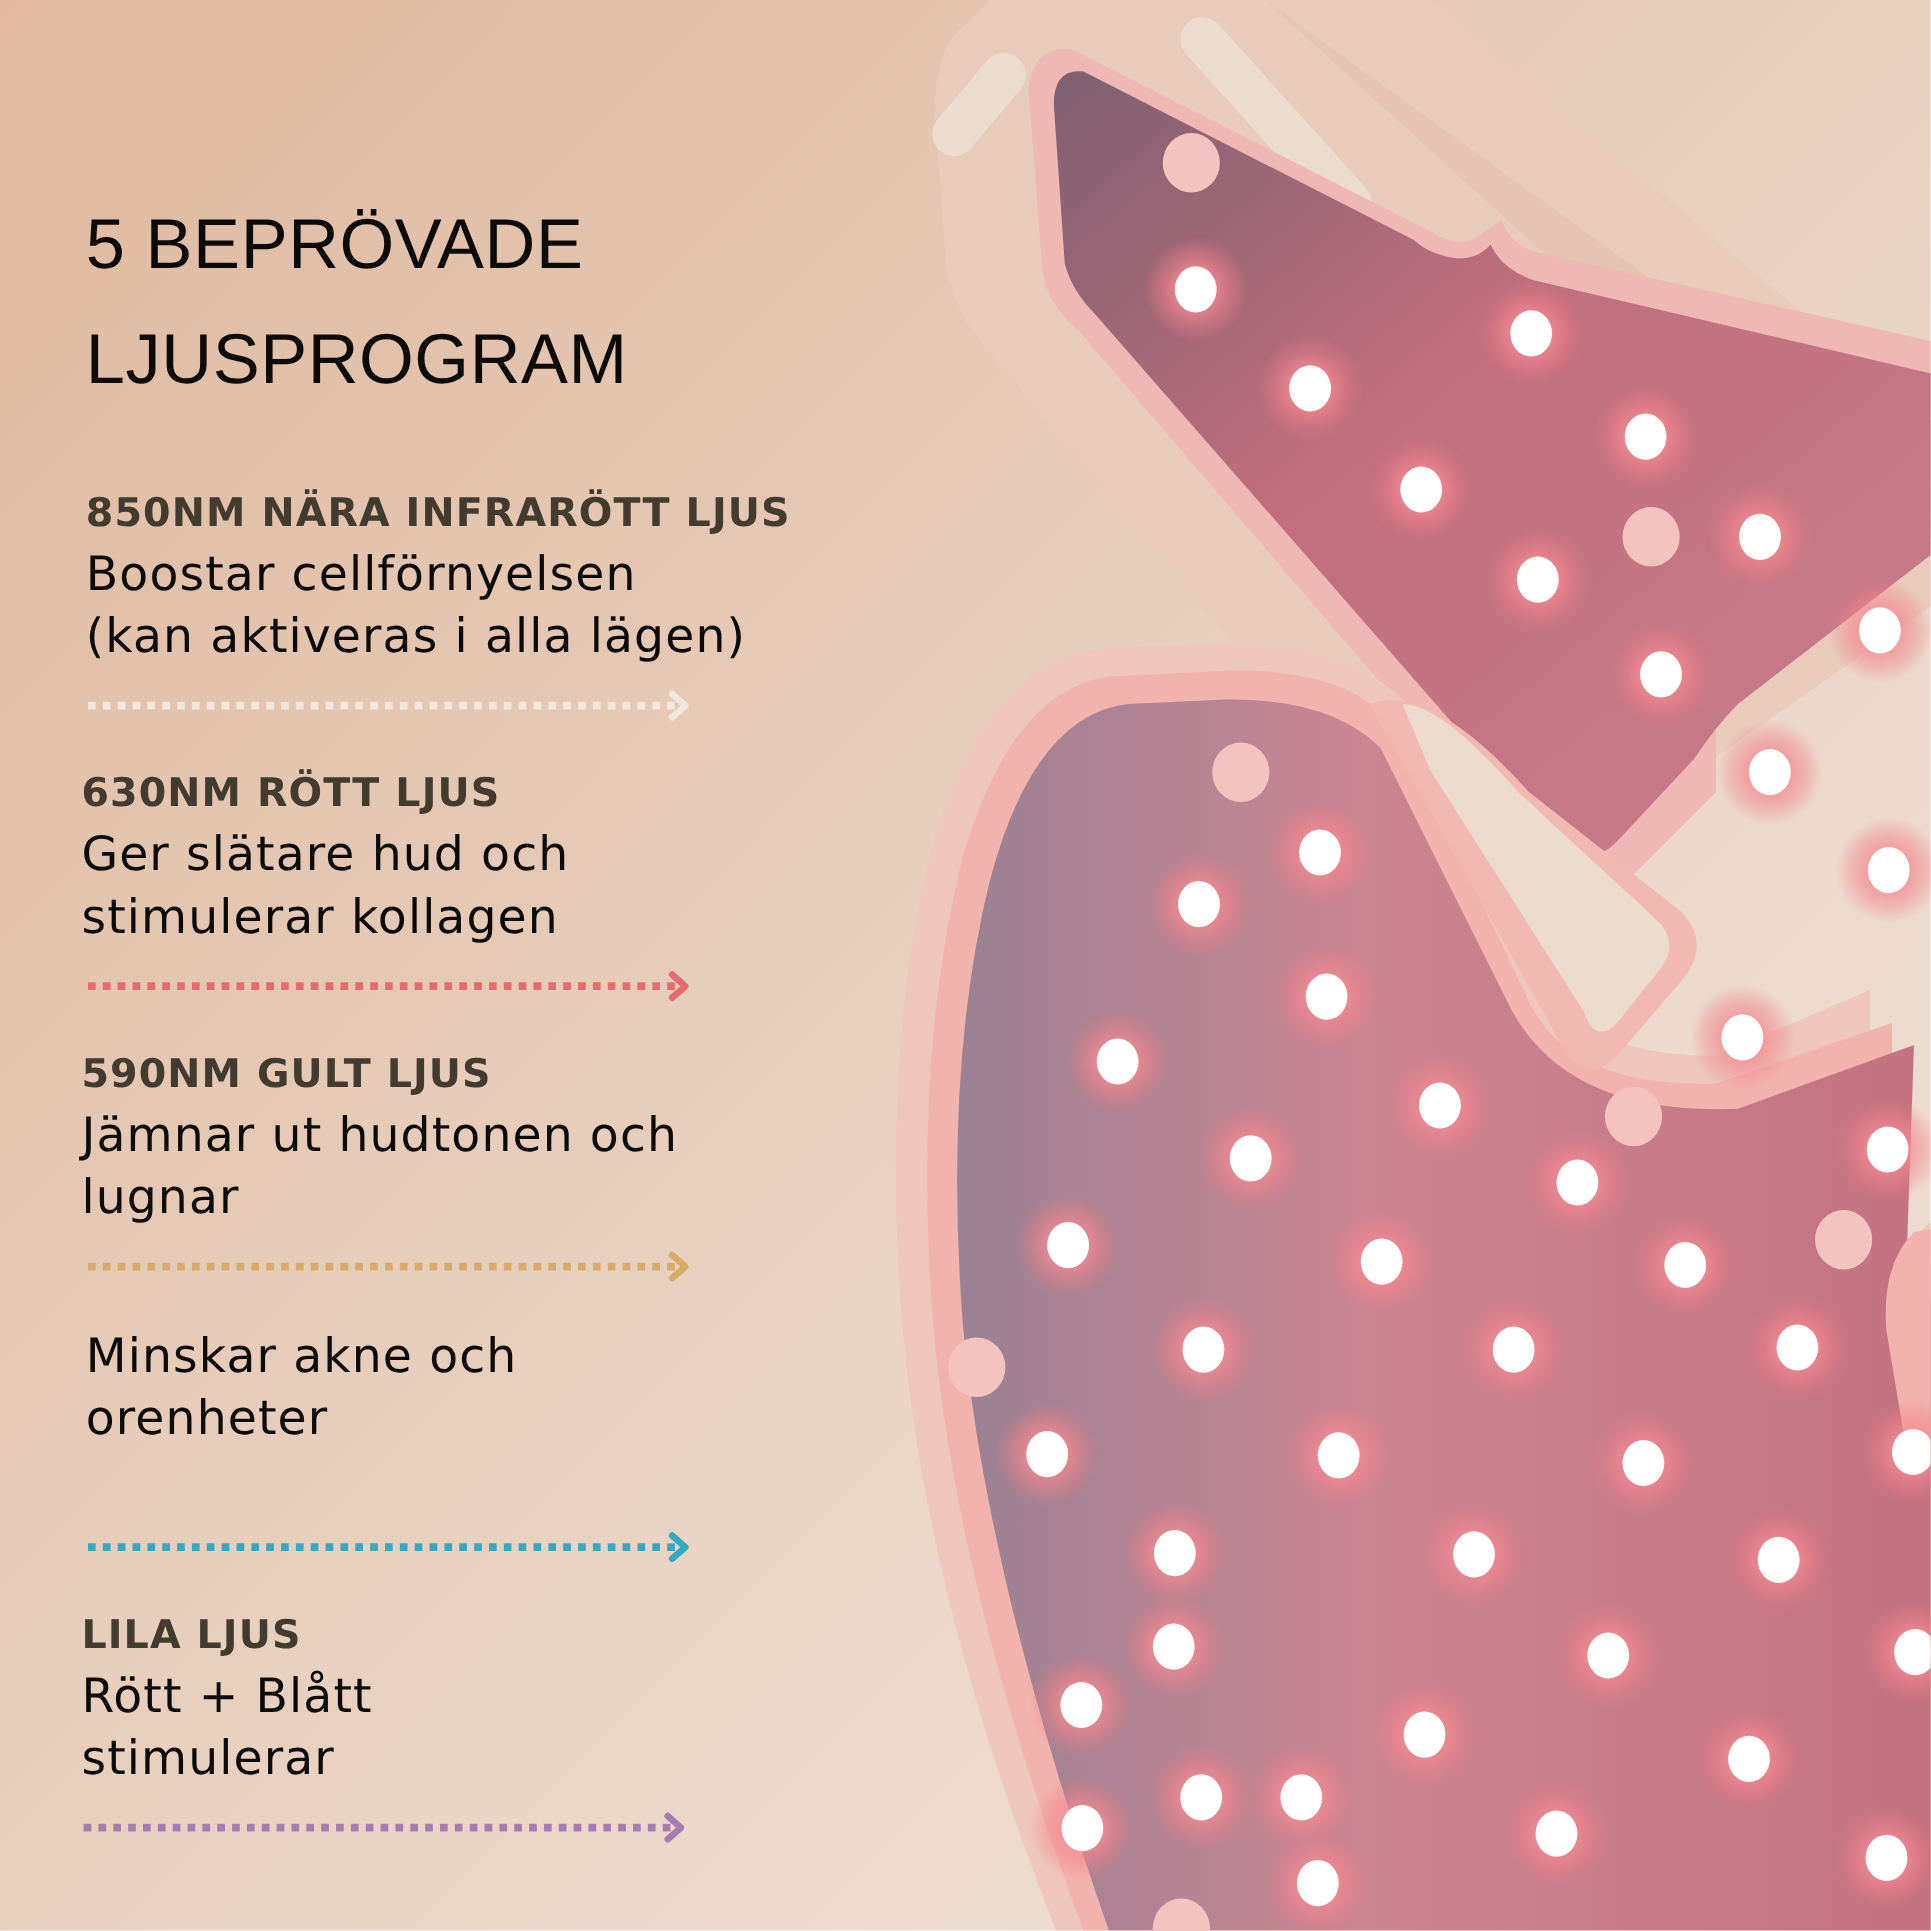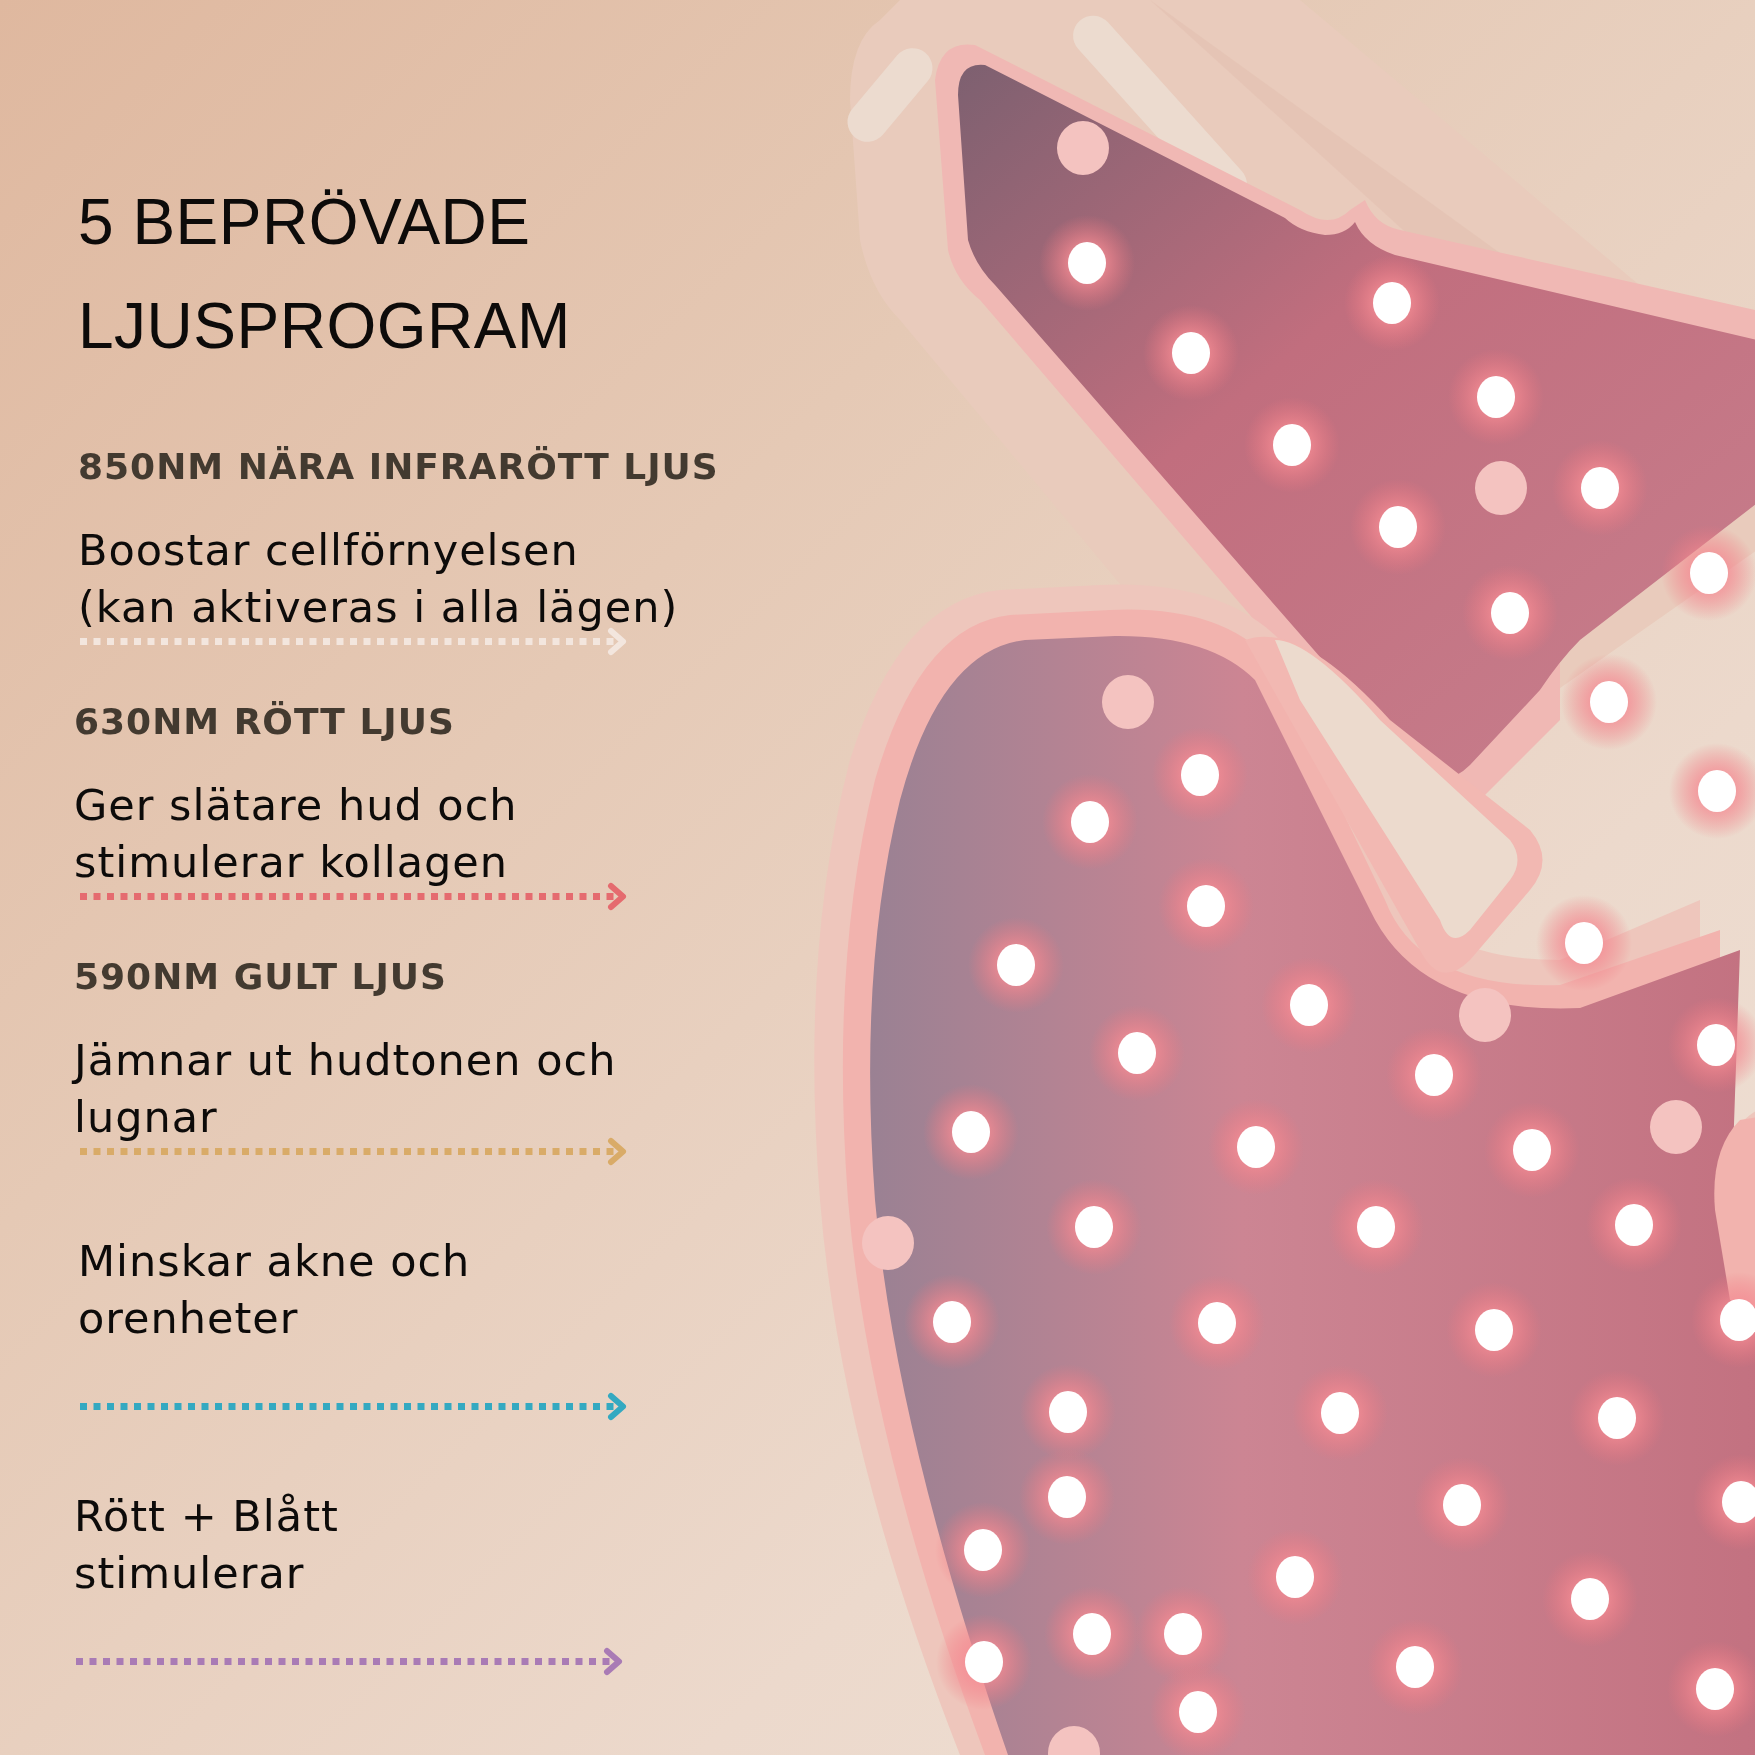--- a/index.html
+++ b/index.html
@@ -18,21 +18,20 @@
     .program { position:absolute; left:0; }
     .prog-name {
       font-family:"DejaVu Sans", sans-serif; font-weight:700;
       font-size:36px; line-height:54px; color:#433a30; letter-spacing:1px;
       white-space:nowrap;
     }
     .prog-desc {
       font-family:"DejaVu Sans", sans-serif; font-weight:400;
       font-size:43px; line-height:57px; color:#0d0b0a; letter-spacing:1px;
       white-space:pre-line;
-      margin-top:28px;
     }
     .arrow { position:absolute; left:0; width:560px; height:30px; }
   </style>
 </head>
 <body>
 
 <svg class="device" viewBox="0 0 1755 1755" xmlns="http://www.w3.org/2000/svg">
   <defs>
     <radialGradient id="ledGlow" cx="50%" cy="50%" r="50%">
       <stop offset="0%" stop-color="#ffffff" stop-opacity="1"></stop>
@@ -374,20 +373,21 @@
       <rect x="461" y="12" width="7" height="7" fill="#34a9c1"></rect>
       <rect x="474.5" y="12" width="7" height="7" fill="#34a9c1"></rect>
       <rect x="488" y="12" width="7" height="7" fill="#34a9c1"></rect>
       <rect x="501.5" y="12" width="7" height="7" fill="#34a9c1"></rect>
       <rect x="515" y="12" width="7" height="7" fill="#34a9c1"></rect>
       <rect x="528.5" y="12" width="7" height="7" fill="#34a9c1"></rect>
       <path d="M533,5 L545,15.5 L533,26" stroke="#34a9c1" stroke-width="6" fill="none" stroke-linecap="round" stroke-linejoin="round"></path>
     </svg>
 
   <div class="program" style="top:1290px; left:-4px;">
+    <div class="prog-name">LILA LJUS</div>
     <div class="prog-desc">Rött + Blått
 stimulerar</div>
   </div>
   <svg class="arrow" style="top:1476px; left:-4px;" viewBox="0 0 560 30">
       <rect x="2" y="12" width="7" height="7" fill="#a97bb5"></rect>
       <rect x="15.5" y="12" width="7" height="7" fill="#a97bb5"></rect>
       <rect x="29" y="12" width="7" height="7" fill="#a97bb5"></rect>
       <rect x="42.5" y="12" width="7" height="7" fill="#a97bb5"></rect>
       <rect x="56" y="12" width="7" height="7" fill="#a97bb5"></rect>
       <rect x="69.5" y="12" width="7" height="7" fill="#a97bb5"></rect>

